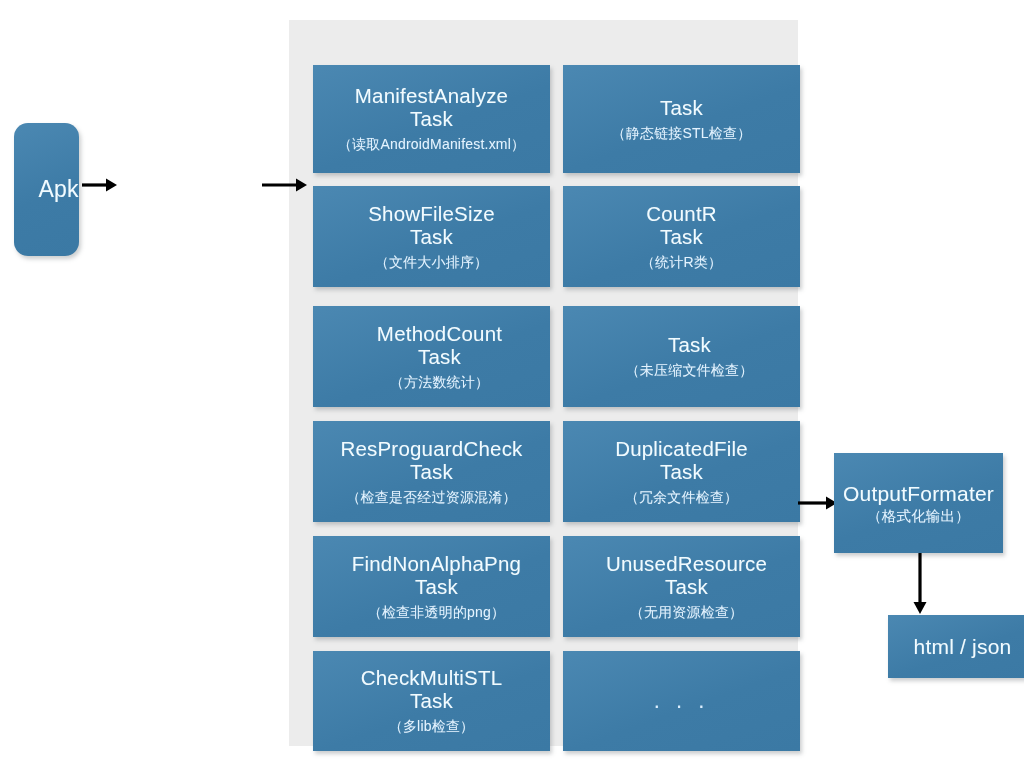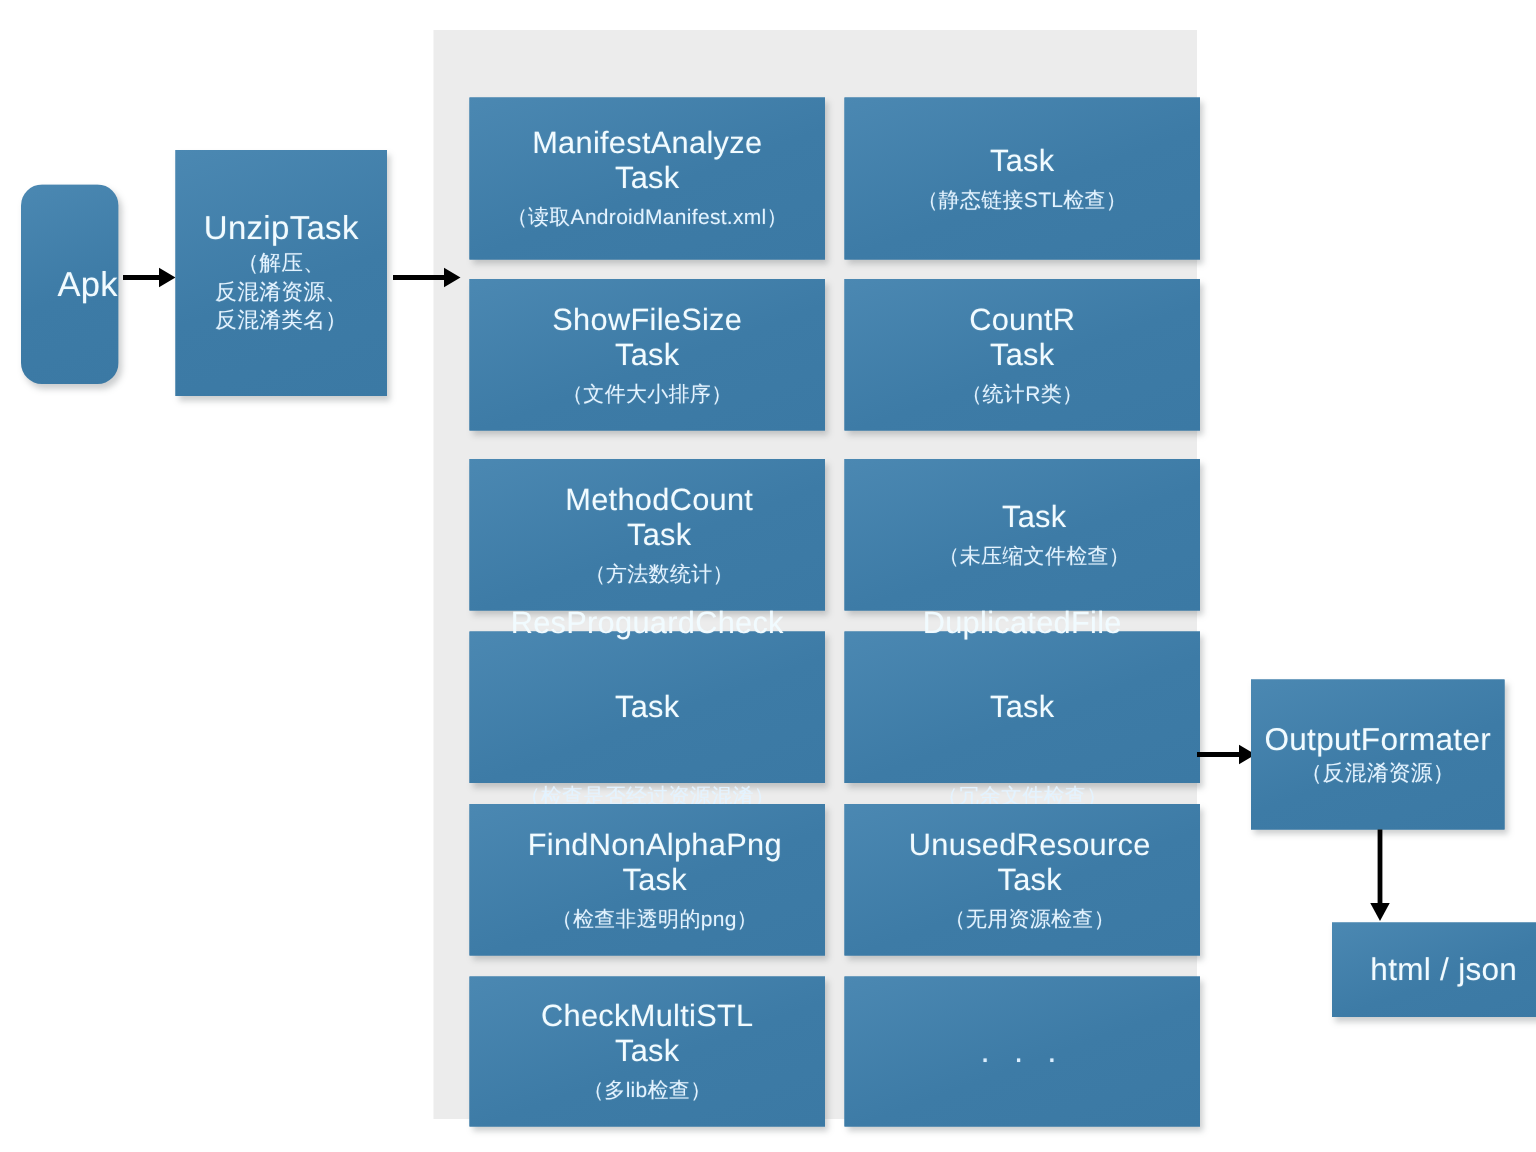--- a/index.html
+++ b/index.html
@@ -98,21 +98,21 @@
   .task.r4 { top: 393px; }
   .task.r5 { top: 508px; padding-left: 10px; }
   .task.r6 { top: 623px; }
   .task.c1 { left: 313px; }
   .task.c2 { left: 563px; }
 
   .task.r1, .task.r2, .task.r3 { }
   .task.r1 { height: 108px; }
   .task.r2 { height: 101px; }
   .task.r3 { height: 101px; }
-  .task.r4 { height: 101px; gap: 33px; }
+  .task.r4 { height: 101px; }
   .task.r5 { height: 101px; }
   .task.r6 { height: 100px; }
 
   .task .title { font-size: 20.5px; }
   .task .title2 { font-size: 20.5px; }
   .task .sub { font-size: 14px; margin-top: 6px; }
 
   .ellipsis {
     font-size: 22px;
     letter-spacing: 5px;
@@ -148,26 +148,20 @@
     <div class="title">Apk</div>
   </div>
 
   <div class="arrow" style="left:82px; top:176px;">
     <svg width="36" height="18" viewBox="0 0 36 18">
       <line x1="0" y1="9" x2="25" y2="9" stroke="#000" stroke-width="3.2"></line>
       <polygon points="24,2.5 35,9 24,15.5" fill="#000"></polygon>
     </svg>
   </div>
 
-  <div class="node" id="unzip-node">
-    <div class="title">UnzipTask</div>
-    <div class="sub-line">（解压、</div>
-    <div class="sub-line">反混淆资源、</div>
-    <div class="sub-line">反混淆类名）</div>
-  </div>
 
   <div class="arrow" style="left:262px; top:176px;">
     <svg width="46" height="18" viewBox="0 0 46 18">
       <line x1="0" y1="9" x2="35" y2="9" stroke="#000" stroke-width="3.2"></line>
       <polygon points="34,2.5 45,9 34,15.5" fill="#000"></polygon>
     </svg>
   </div>
 
   <div class="node task r1 c1">
     <div class="title">ManifestAnalyze</div>
@@ -233,21 +227,21 @@
 
   <div class="arrow" style="left:798px; top:494px;">
     <svg width="40" height="18" viewBox="0 0 40 18">
       <line x1="0" y1="9" x2="29" y2="9" stroke="#000" stroke-width="3.2"></line>
       <polygon points="28,2.5 39,9 28,15.5" fill="#000"></polygon>
     </svg>
   </div>
 
   <div class="node" id="output-node">
     <div class="title">OutputFormater</div>
-    <div class="sub">（反混淆资源）</div>
+    <div class="sub">（格式化输出）</div>
   </div>
 
   <div class="arrow" style="left:911px; top:553px;">
     <svg width="18" height="62" viewBox="0 0 18 62">
       <line x1="9" y1="0" x2="9" y2="50" stroke="#000" stroke-width="3.2"></line>
       <polygon points="2.5,49 9,61 15.5,49" fill="#000"></polygon>
     </svg>
   </div>
 
   <div class="node" id="result-node">

